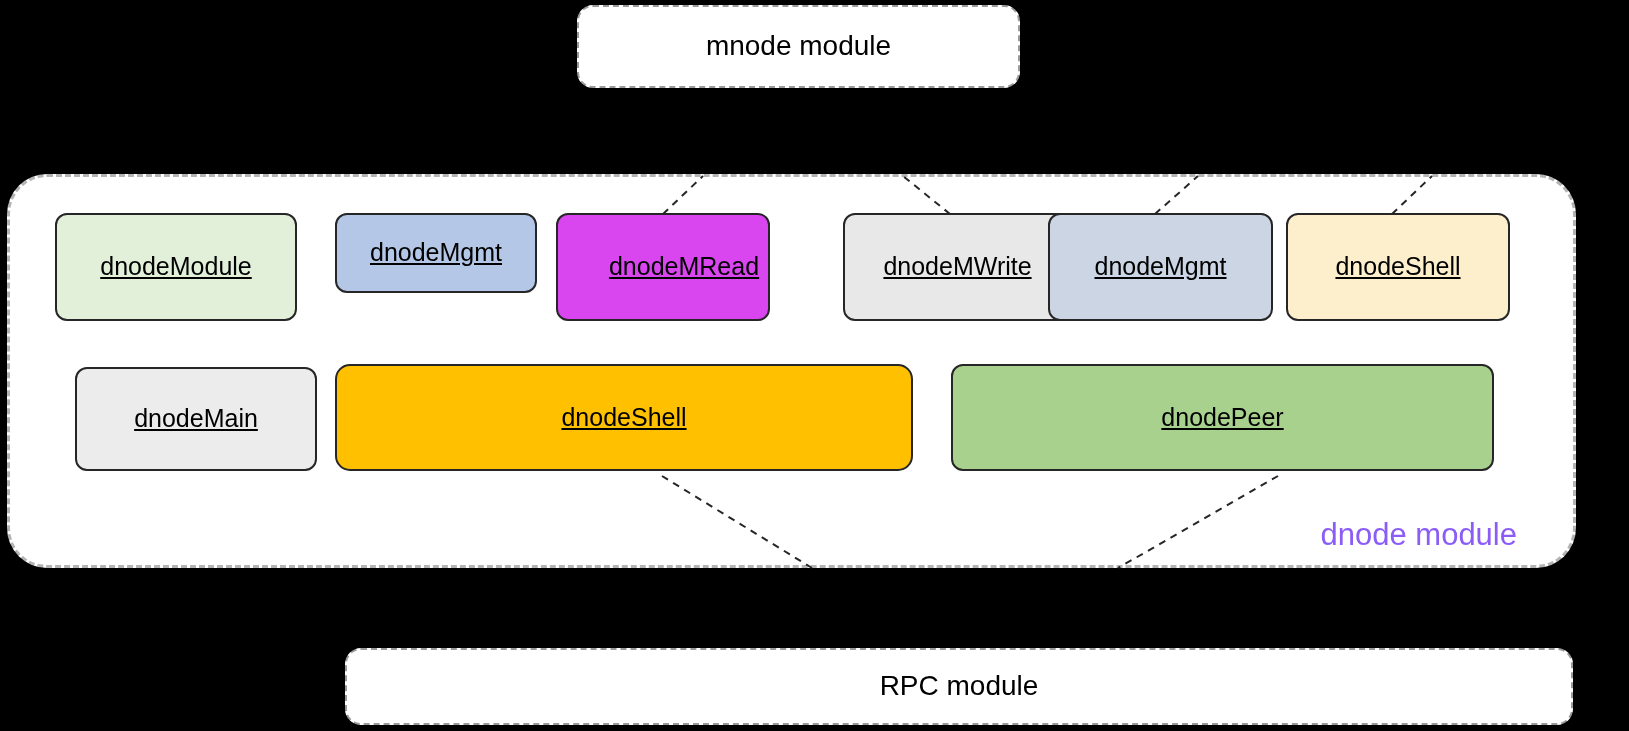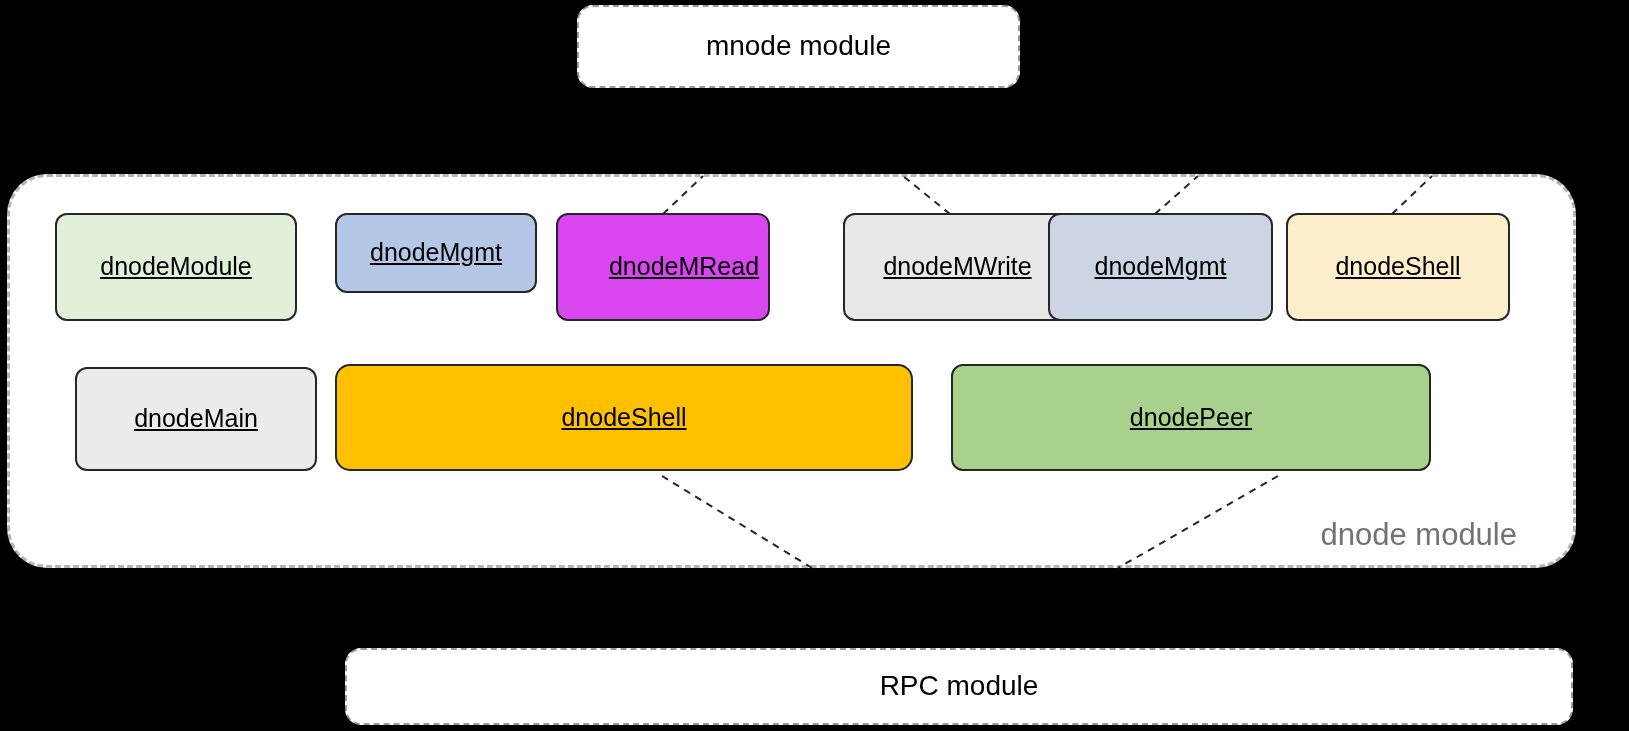--- a/index.html
+++ b/index.html
@@ -45,21 +45,21 @@
     background: #ffffff;
     border: 3px dashed #b4b4b4;
     border-radius: 40px;
     box-sizing: border-box;
   }
   #dnode-container-label {
     position: absolute;
     right: 56px;
     bottom: 12px;
     font-size: 31px;
-    color: #737373;
+    color: #8b5cf6;
     white-space: nowrap;
   }
 
   
   .node-box {
     position: absolute;
     border: 2px solid #262626;
     border-radius: 12px;
     box-sizing: border-box;
     display: flex;
@@ -128,21 +128,21 @@
       </div>
       <div class="node-box" style="left: 1286px; top: 213px; width: 224px; height: 108px; background: rgb(253, 238, 204); border-color: rgb(38, 38, 38);">
         <span class="node-label">dnodeShell</span>
       </div>
       <div class="node-box" style="left: 55px; top: 367px; width: 242px; height: 104px; background: rgb(236, 236, 236); border-color: rgb(38, 38, 38); margin-left: 20px;">
         <span class="node-label">dnodeMain</span>
       </div>
       <div class="node-box" style="left: 335px; top: 364px; width: 578px; height: 107px; background: rgb(255, 192, 0); border-color: rgb(38, 38, 38); border-radius: 15px;">
         <span class="node-label">dnodeShell</span>
       </div>
-      <div class="node-box" style="left: 951px; top: 364px; width: 480px; height: 107px; background: rgb(169, 209, 142); border-color: rgb(38, 38, 38);">
+      <div class="node-box" style="left: 951px; top: 364px; width: 543px; height: 107px; background: rgb(169, 209, 142); border-color: rgb(38, 38, 38);">
         <span class="node-label">dnodePeer</span>
       </div>
     </div>
 
   <div class="module-panel" id="panel-rpc" style="left: 345px; top: 648px; width: 1228px; height: 77px; background: rgb(255, 255, 255);">
     <span class="module-panel-label">RPC module</span>
   </div>
 
 </div>
 

